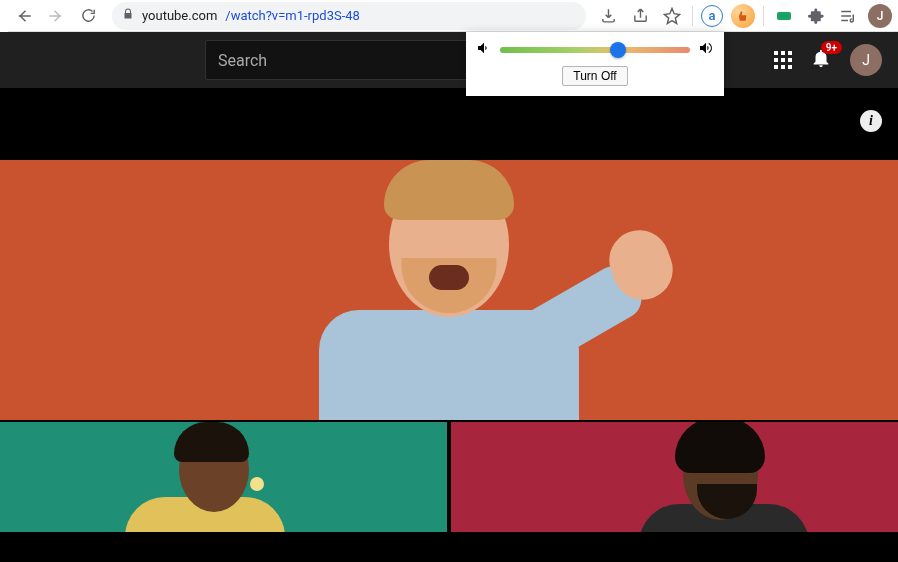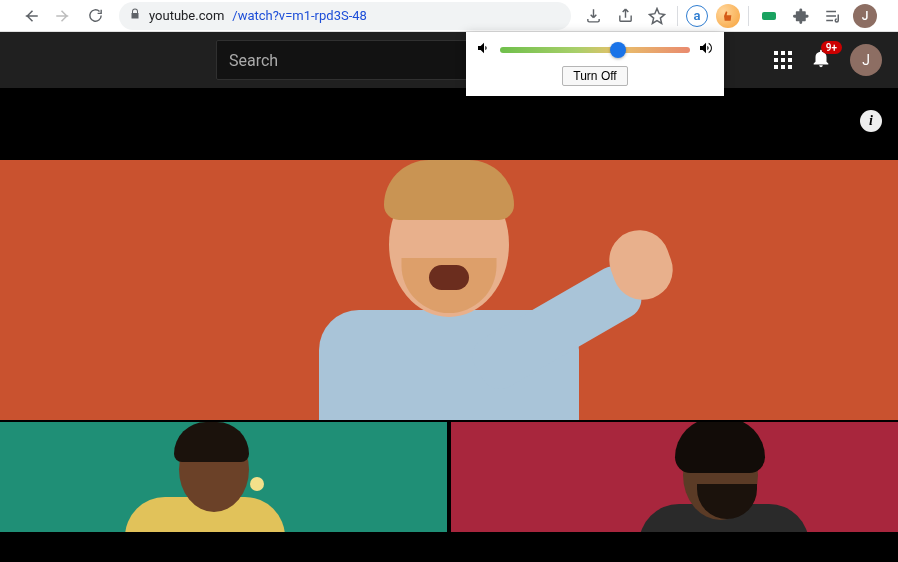--- a/index.html
+++ b/index.html
@@ -1,33 +1,33 @@
 <!DOCTYPE html>
 <html><head>
 <meta charset="utf-8">
 <style>
   * { margin: 0; padding: 0; box-sizing: border-box; }
   body { font-family: -apple-system, BlinkMacSystemFont, "Segoe UI", Roboto, Arial, sans-serif; width: 898px; height: 562px; overflow: hidden; background: #fff; }
 
   
-  .browser-bar { height: 32px; background: #fff; display: flex; align-items: center; padding: 0 17px; gap: 4px; border-bottom: 1px solid #e0e0e0; }
+  .browser-bar { height: 32px; background: #fff; display: flex; align-items: center; padding: 0 2px; gap: 4px; border-bottom: 1px solid #e0e0e0; margin-left: 8px; }
   .nav-btn { width: 28px; height: 28px; display: flex; align-items: center; justify-content: center; border-radius: 50%; cursor: pointer; color: #5f6368; }
   .nav-btn.disabled { color: #bdbdbd; }
   .omnibox { flex: 1; height: 28px; background: #f1f3f4; border-radius: 14px; display: flex; align-items: center; padding: 0 10px; gap: 8px; margin: 0 6px; font-size: 13px; color: #202124; }
   .omnibox .lock { color: #5f6368; }
   .omnibox .url-secondary { color: #1d4ed8; }
   .toolbar-icons { display: flex; align-items: center; gap: 8px; padding-right: 4px; }
   .t-icon { width: 24px; height: 24px; display: flex; align-items: center; justify-content: center; color: #5f6368; cursor: pointer; }
   .ext-a { width: 22px; height: 22px; border-radius: 50%; border: 1.5px solid #2f7dd1; color: #2f7dd1; display: flex; align-items: center; justify-content: center; font-size: 13px; font-weight: 600; }
   .ext-slap { width: 24px; height: 24px; border-radius: 50%; background: radial-gradient(circle at 30% 30%, #ffd59a, #f7a33c); display: flex; align-items: center; justify-content: center; }
   .ext-dot { width: 14px; height: 8px; background: #1aa260; border-radius: 2px; }
   .profile-chip { width: 24px; height: 24px; border-radius: 50%; background: #8d6e63; color: #fff; display: flex; align-items: center; justify-content: center; font-size: 12px; font-weight: 500; }
 
   
-  .yt-header { height: 56px; background: #202020; display: flex; align-items: center; padding: 0 16px; gap: 16px; position: relative; }
+  .yt-header { height: 56px; background: #202020; display: flex; align-items: center; padding: 0 5px; gap: 16px; position: relative; }
   .search-wrap { display: flex; align-items: center; margin-left: 200px; }
   .search-box { width: 430px; height: 40px; background: #121212; border: 1px solid #303030; border-radius: 2px 0 0 2px; color: #aaa; font-size: 16px; padding: 0 12px; display: flex; align-items: center; }
   .yt-right { position: absolute; right: 16px; display: flex; align-items: center; gap: 18px; }
   .yt-icon { color: #fff; cursor: pointer; position: relative; }
   .apps-grid { display: grid; grid-template-columns: repeat(3, 4px); grid-template-rows: repeat(3, 4px); gap: 3px; }
   .apps-grid span { background: #fff; width: 4px; height: 4px; }
   .notif-badge { position: absolute; top: -6px; right: -10px; background: #cc0000; color: #fff; font-size: 10px; font-weight: 600; padding: 1px 5px; border-radius: 9px; }
   .yt-avatar { width: 32px; height: 32px; border-radius: 50%; background: #8d6e63; color: #fff; display: flex; align-items: center; justify-content: center; font-size: 14px; }
 
   

